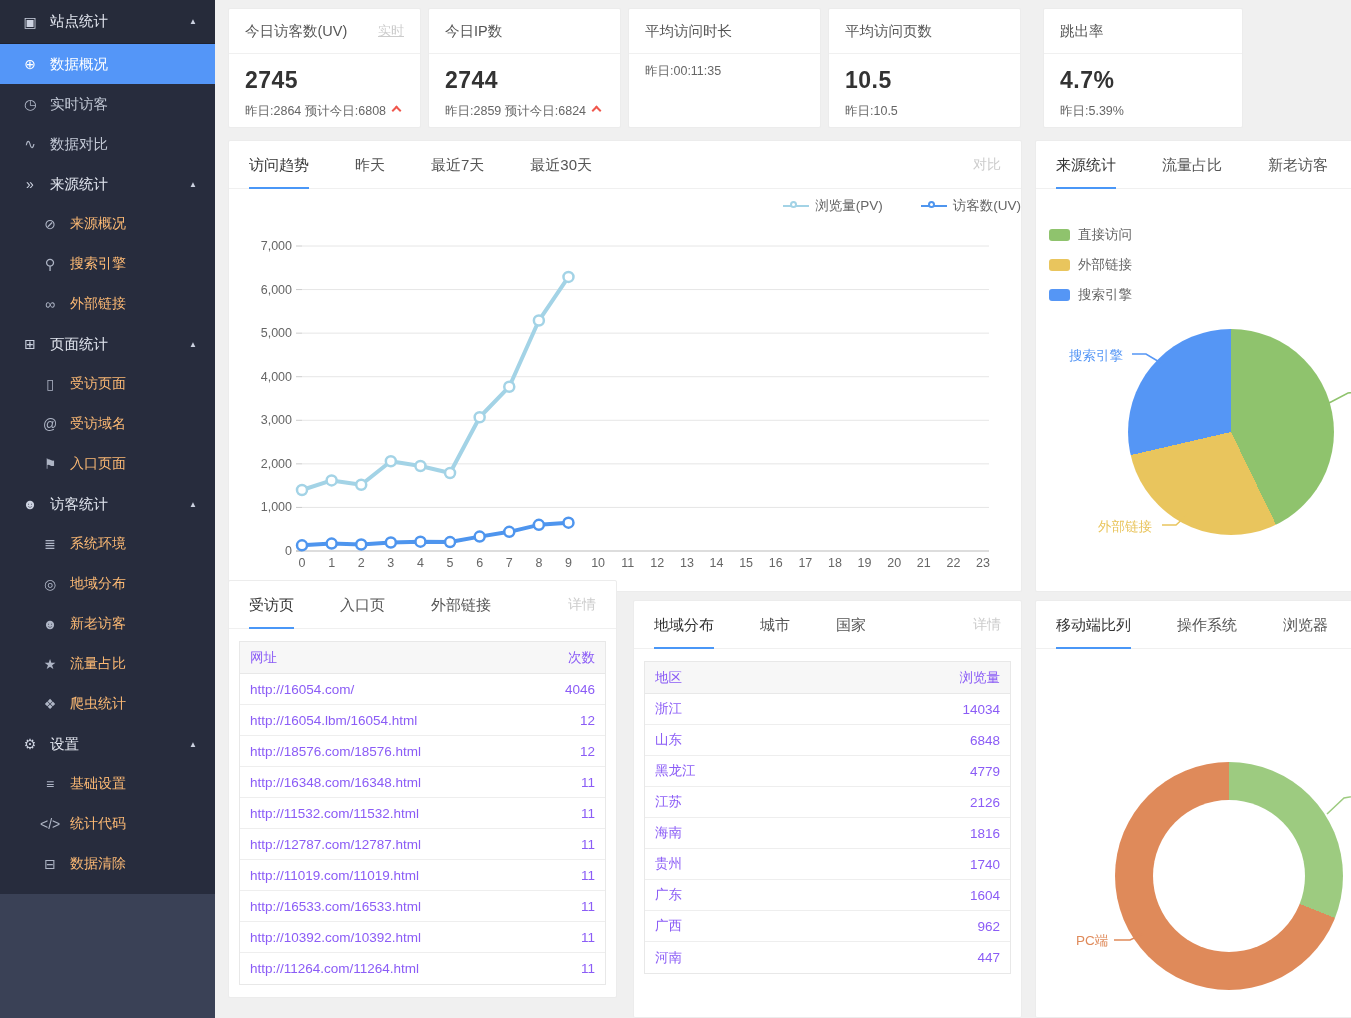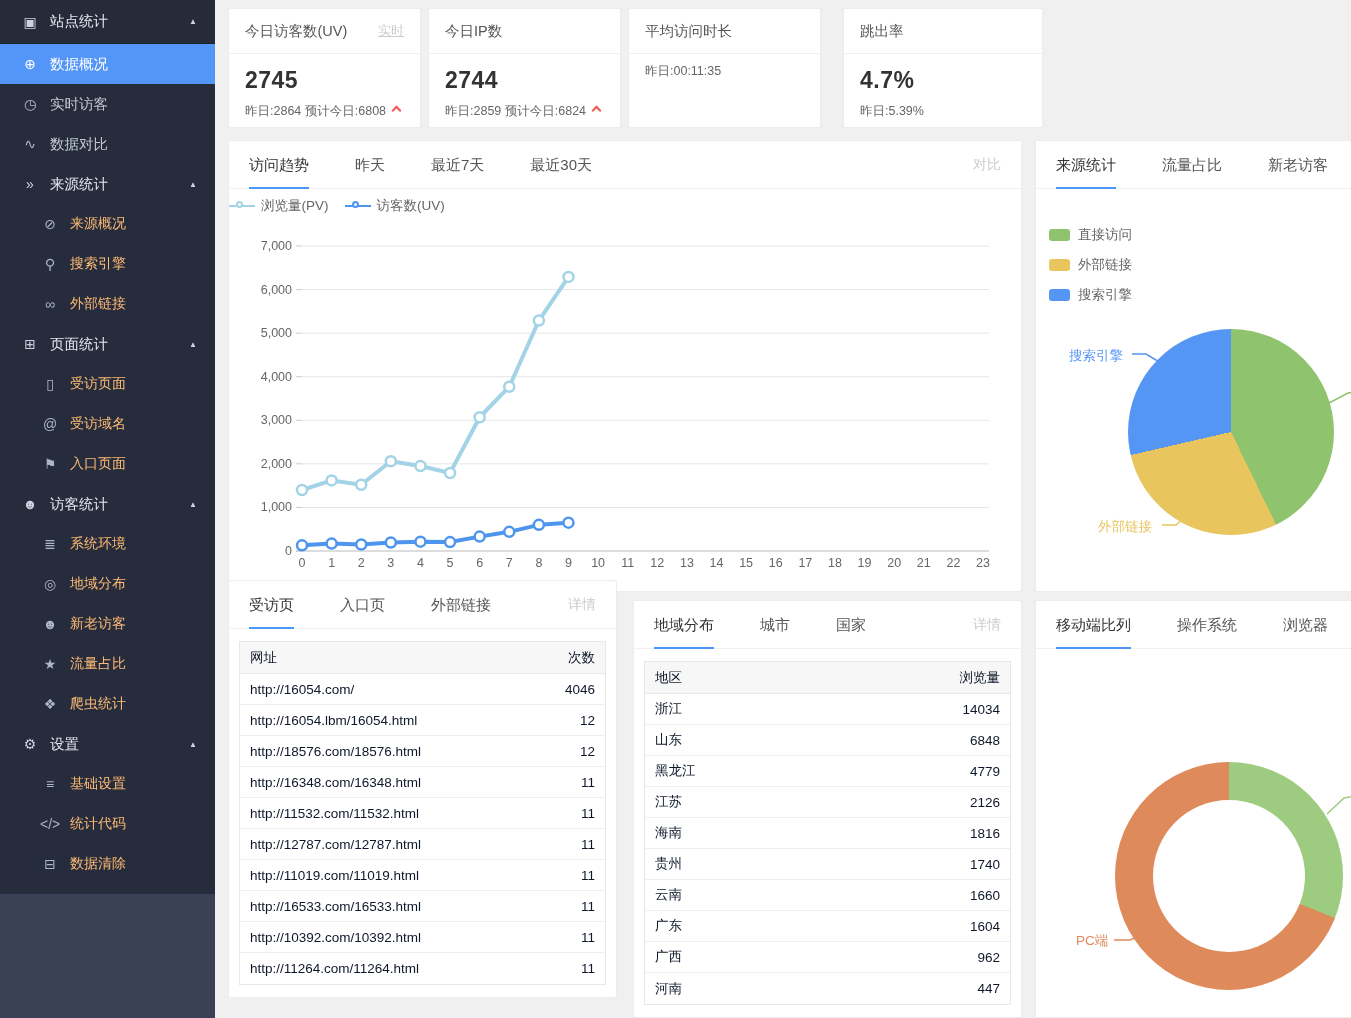--- a/index.html
+++ b/index.html
@@ -45,38 +45,38 @@
   .panel-region { left:418px; top:600px; width:389px; height:418px; }
   .panel-mobile { left:820px; top:600px; width:345px; height:418px; overflow:hidden; }
 
   .tabs { display:flex; align-items:center; height:48px; padding:0 20px; border-bottom:1px solid #f0f0f0; }
   .tab { position:relative; height:48px; line-height:48px; margin-right:46px; font-size:15px; color:#555; cursor:pointer; white-space:nowrap; }
   .tab.active { color:#333; }
   .tab.active::after { content:""; position:absolute; left:0; right:0; bottom:0; height:2px; background:#4a97f7; }
   .tab-action { margin-left:auto; font-size:14px; color:#ccc; cursor:pointer; }
 
   
-  .legend { position:absolute; left:0; top:56px; width:100%; display:flex; justify-content:flex-start; gap:16px; }
+  .legend { position:absolute; left:0; top:56px; width:100%; display:flex; justify-content:flex-end; gap:38px; }
   .legend-item { display:flex; align-items:center; font-size:13.5px; color:#666; cursor:pointer; }
   .lgm { position:relative; display:inline-block; width:26px; height:10px; margin-right:6px; }
   .lgm i { position:absolute; left:0; top:4px; width:26px; height:2px; background:currentColor; }
   .lgm b { position:absolute; left:7px; top:0; width:7px; height:7px; border:2px solid currentColor; border-radius:50%; background:#fff; }
   .trend-svg { position:absolute; left:0; top:85px; }
 
   
   .legend-v { position:absolute; left:13px; top:85px; }
   .legend-v .legend-item { margin-bottom:12px; font-size:13.5px; color:#666; }
   .swatch { width:21px; height:12px; border-radius:3px; margin-right:8px; flex:none; }
   .pie-circle { position:absolute; border-radius:50%; }
   .chart-label { position:absolute; font-size:13.5px; white-space:nowrap; }
   .overlay { position:absolute; left:0; top:0; pointer-events:none; }
   .donut-hole { position:absolute; background:#fff; border-radius:50%; }
 
   
-  .tbl { margin:12px 10px 0; border:1px solid #e8e8e8; font-size:13.5px; color:#0f172a; }
+  .tbl { margin:12px 10px 0; border:1px solid #e8e8e8; font-size:13.5px; color:#8b5cf6; }
   .tbl-head { display:flex; height:32px; align-items:center; background:#f7f7f7; padding:0 10px; border-bottom:1px solid #e8e8e8; }
   .tbl-row { display:flex; height:31px; align-items:center; padding:0 10px; border-bottom:1px solid #eee; }
   .tbl-row:last-child { border-bottom:none; }
   .c-left { flex:1; overflow:hidden; white-space:nowrap; text-overflow:ellipsis; }
   .c-right { flex:none; margin-left:10px; }
 </style>
 </head>
 <body>
 
 <div class="app">
@@ -193,20 +193,27 @@
             <span class="card-title">今日IP数</span>
           </div>
           <div class="card-value">2744</div>
           <div class="card-sub"><span>昨日:2859 预计今日:6824</span><span class="chev-up"></span></div>
         </div>
         <div class="card">
           <div class="card-head">
             <span class="card-title">平均访问时长</span>
           </div>
           <div class="card-sub"><span>昨日:00:11:35</span></div>
+        </div>
+        <div class="card">
+          <div class="card-head">
+            <span class="card-title">平均访问页数</span>
+          </div>
+          <div class="card-value">10.5</div>
+          <div class="card-sub"><span>昨日:10.5</span></div>
         </div>
         <div class="card">
           <div class="card-head">
             <span class="card-title">跳出率</span>
           </div>
           <div class="card-value">4.7%</div>
           <div class="card-sub"><span>昨日:5.39%</span></div>
         </div>
       </section>
 
@@ -427,24 +434,20 @@
             </div>
             <div class="tbl-row">
               <span class="c-left">海南</span>
               <span class="c-right">1816</span>
             </div>
             <div class="tbl-row">
               <span class="c-left">贵州</span>
               <span class="c-right">1740</span>
             </div>
             <div class="tbl-row">
-              <span class="c-left">云南</span>
-              <span class="c-right">1660</span>
-            </div>
-            <div class="tbl-row">
               <span class="c-left">广东</span>
               <span class="c-right">1604</span>
             </div>
             <div class="tbl-row">
               <span class="c-left">广西</span>
               <span class="c-right">962</span>
             </div>
             <div class="tbl-row">
               <span class="c-left">河南</span>
               <span class="c-right">447</span>

